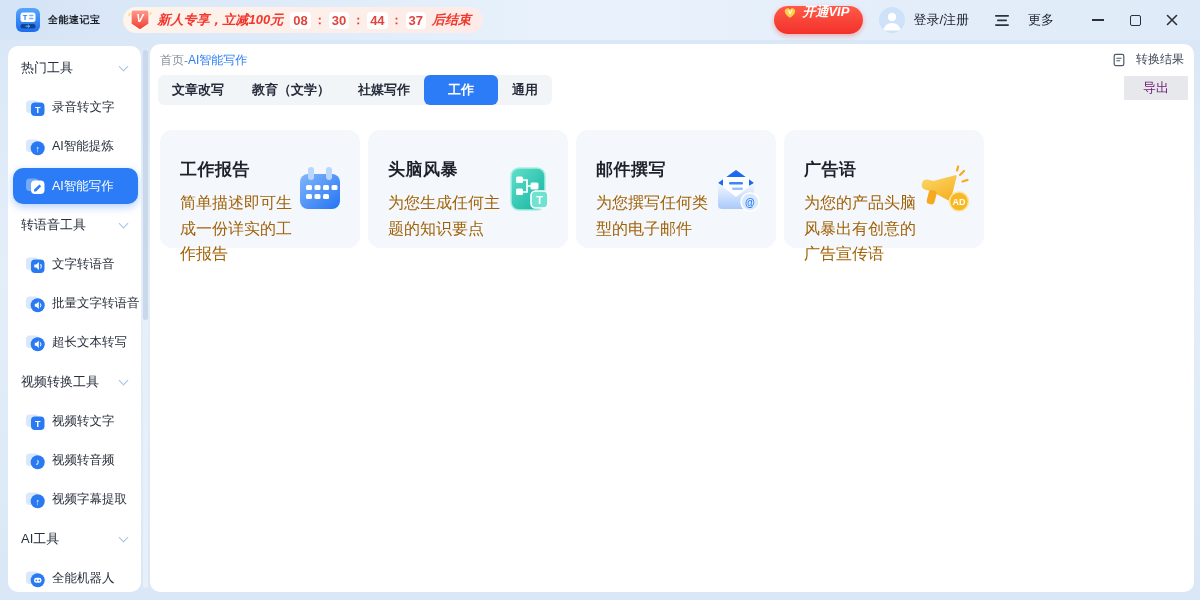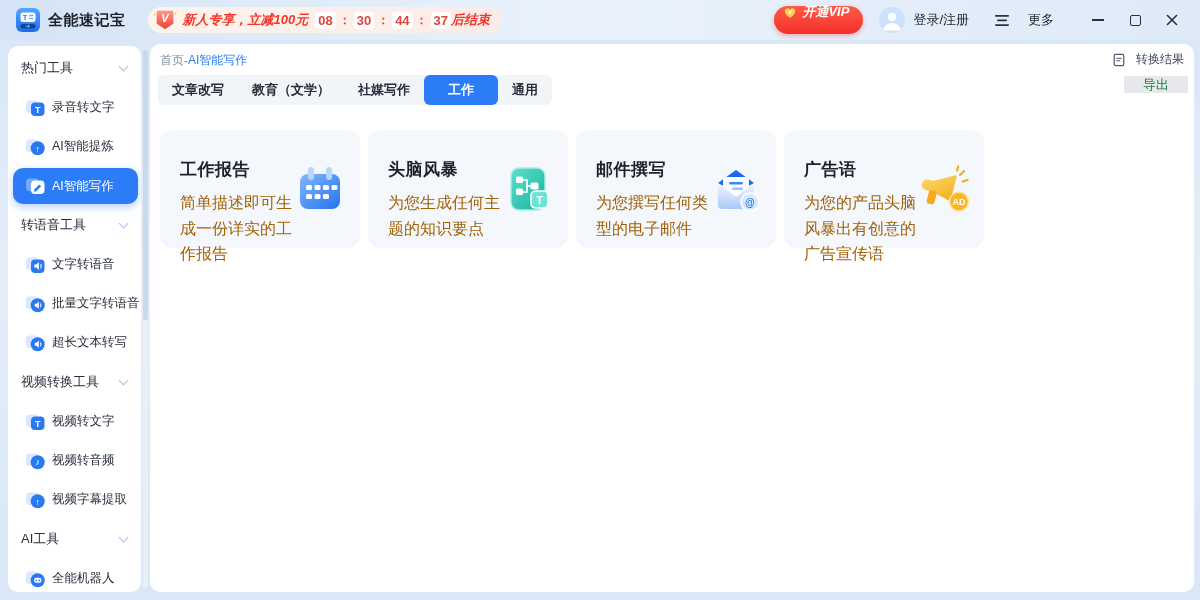--- a/index.html
+++ b/index.html
@@ -1,25 +1,25 @@
 <!DOCTYPE html>
 <html><head>
 <meta charset="utf-8">
 <style>
 *{box-sizing:border-box;margin:0;padding:0}
 html,body{width:1200px;height:600px;overflow:hidden}
 body{font-family:"Liberation Sans","DejaVu Sans",sans-serif;background:linear-gradient(180deg,#d8e6f6 0%,#e4eef9 45%,#d9e7f6 100%);position:relative;color:#20242b}
 
 .topbar{position:absolute;left:0;top:0;width:1200px;height:40px;display:flex;align-items:center;background:linear-gradient(90deg,#d5e4f6 0%,#e9f2fc 48%,#dfeaf8 100%)}
 .logo{margin-left:16px;width:24px;height:24px;flex:0 0 auto}
-.app-title{margin-left:8px;font-size:15px;font-weight:bold;color:#1d2129;letter-spacing:.5px}
+.app-title{margin-left:8px;font-size:10px;font-weight:bold;color:#1d2129;letter-spacing:.5px}
 .promo{margin-left:22px;height:26px;border-radius:14px;background:linear-gradient(90deg,#fdf4ec,#fcebe8);display:flex;align-items:center;padding-right:12px;cursor:pointer}
 .promo-badge{width:26px;height:26px;margin:0 5px 0 4px}
 .promo-text,.promo-suffix{font-size:13px;font-weight:bold;font-style:italic;color:#f3352b;white-space:nowrap}
-.promo-suffix{margin-left:0}
+.promo-suffix{margin-left:6px}
 .timer{display:flex;align-items:flex-end;margin-left:7px}
 .tbox{background:#fff;color:#e0443c;font-size:13px;font-weight:bold;border-radius:4px;padding:1px 3px;min-width:20px;text-align:center}
 .tcolon{color:#f3352b;font-weight:bold;font-size:12px;margin:0 3px}
 .tb-spacer{flex:1}
 .vip-btn{height:28px;border:none;border-radius:15px;background:linear-gradient(180deg,#ff5a47,#f3302b);color:#fff;font-size:13px;font-weight:bold;font-style:italic;display:flex;align-items:center;gap:4px;padding:0 14px 16px 8px;margin-right:16px;cursor:pointer;box-shadow:0 2px 5px rgba(243,48,43,.35)}
 .avatar{width:26px;height:26px;margin-right:8px;cursor:pointer}
 .login{font-size:13px;color:#1d2129;margin-right:26px;cursor:pointer;white-space:nowrap}
 .more{display:flex;align-items:center;gap:18px;margin-right:30px;cursor:pointer}
 .more-label{font-size:13px;color:#1d2129}
 .win-btn{width:28px;height:28px;display:flex;align-items:center;justify-content:center;cursor:pointer}
@@ -37,21 +37,21 @@
 .side-scrollthumb{position:absolute;left:0;top:0;width:5px;height:270px;border-radius:3px;background:#c9d8ea;cursor:pointer}
 
 .main{position:absolute;left:150px;top:44px;width:1044px;height:548px;background:#fff;border-radius:10px}
 .breadcrumb{position:absolute;left:10px;top:8px;font-size:12px;color:#86909c;display:flex;align-items:center}
 .crumb-home{cursor:pointer}
 .crumb-current{color:#2b7cf6}
 .result{position:absolute;right:10px;top:7px;display:flex;align-items:center;gap:10px;font-size:12px;color:#3d4656}
 .tabbar{position:absolute;left:8px;top:31px;height:30px;background:#f2f5f8;border-radius:6px;display:inline-flex;align-items:center}
 .tab{height:30px;line-height:30px;padding:0 14px;font-size:13px;font-weight:600;color:#272e3b;cursor:pointer;border-radius:6px;white-space:nowrap}
 .tab.selected{background:#2b7cf6;color:#fff;padding:0 24px}
-.export-btn{position:absolute;right:6px;top:32px;width:64px;height:17px;border:none;border-radius:0;background:#e6e8eb;color:#15803d;font-size:13px;cursor:pointer}
+.export-btn{position:absolute;right:6px;top:32px;width:64px;height:24px;border:none;border-radius:0;background:#e6e8eb;color:#701a75;font-size:13px;cursor:pointer}
 .cards{position:absolute;left:10px;top:86px;display:flex;gap:8px}
 .card{width:200px;height:118px;background:#f4f8fd;border-radius:12px;padding:28px 16px 0 20px;position:relative;cursor:pointer}
 .card-title{font-size:17px;font-weight:bold;color:#1d2129;letter-spacing:.5px}
 .card-desc{margin-top:9px;font-size:16px;line-height:1.6;color:#a16207;width:126px}
 .cicon{position:absolute;right:14px;top:33px;width:52px;height:52px}
 svg text{font-family:"Liberation Sans","DejaVu Sans",sans-serif}
 </style>
 </head>
 <body>
 

